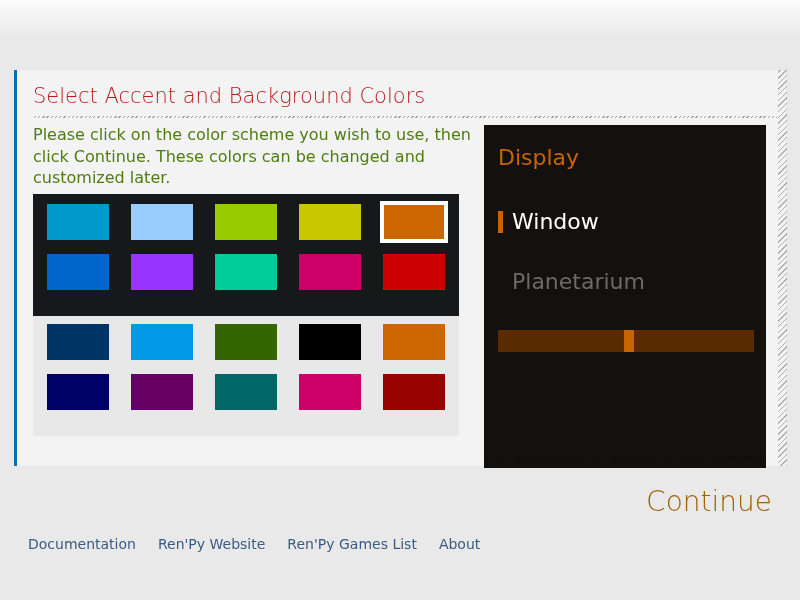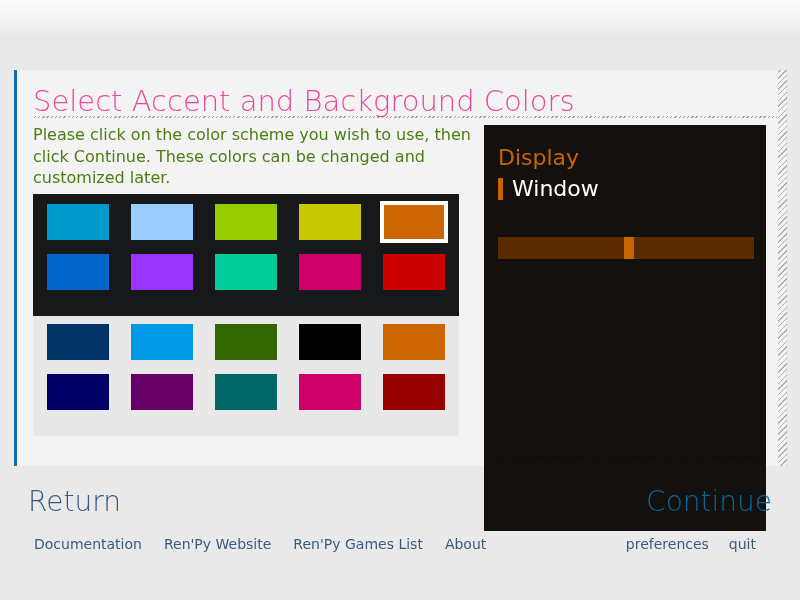--- a/index.html
+++ b/index.html
@@ -9,60 +9,60 @@
     position: absolute; left: 14px; top: 70px; width: 772px; height: 396px;
     background: rgba(245,245,246,0.85);
     border-left: 3px solid #0b6eb3;
   }
   .hatch-right {
     position: absolute; right: -1px; top: 0; width: 9px; height: 100%;
     background: repeating-linear-gradient(-45deg, rgba(0,0,0,0.28) 0 1px, transparent 1px 4px);
   }
   .title {
     position: absolute; left: 33px; top: 84px; width: 753px; height: 32px;
-    font-size: 29px; font-weight: 300; color: #ec4899;
+    font-size: 21px; font-weight: 300; color: #b91c1c;
   }
   .title-rule {
     position: absolute; left: 33px; top: 116px; width: 744px; height: 2px;
     background: repeating-linear-gradient(-45deg, rgba(0,0,0,0.35) 0 1px, transparent 1px 3px);
   }
   .desc {
     position: absolute; left: 33px; top: 124px; width: 440px;
     font-size: 16px; color: #4d7c0f; line-height: 1.35;
   }
   .swatch-area {
     position: absolute; left: 33px; top: 194px; width: 426px; height: 242px;
   }
   .swatch-dark { position: absolute; left: 0; top: 0; width: 426px; height: 122px; background: #161819; padding: 10px 14px 8px 14px; }
   .swatch-light { position: absolute; left: 0; top: 122px; width: 426px; height: 120px; background: #e8e8e8; padding: 8px 14px 10px 14px; }
   .row { display: flex; gap: 22px; margin-bottom: 14px; }
   .sw { width: 62px; height: 36px; cursor: pointer; }
   .preview {
-    position: absolute; left: 484px; top: 125px; width: 282px; height: 406px;
+    position: absolute; left: 484px; top: 125px; width: 282px; height: 343px;
     background: #14100d;
     border-bottom: 2px solid transparent;
     background-image: linear-gradient(#14100d,#14100d);
   }
   .hatch-bottom {
     position: absolute; left: 484px; top: 455px; width: 282px; height: 6px;
     background: repeating-linear-gradient(-45deg, rgba(0,0,0,0.3) 0 1px, transparent 1px 4px);
   }
   .pv-head { color: #c86400; font-size: 22px; font-weight: 400; padding: 20px 14px 4px 14px; }
-  .pv-item { color: #6a6a6a; font-size: 22px; font-weight: 400; padding: 2px 16px 0 28px; }
+  .pv-item { color: #6a6a6a; font-size: 22px; font-weight: 400; padding: 2px 16px 0 28px; margin-top: 33px; }
   .pv-item.sel { color: #fff; font-weight: 500; position: relative; }
   .pv-item.sel:before { content:""; position: absolute; left: 14px; top: 4px; width: 5px; height: 22px; background: #c86400; }
   .slider-wrap { padding: 4px 14px 0 14px; }
   .slider { position: relative; height: 22px; background: #5a2b00; width: 256px; margin-top: 4px; }
   .slider .thumb { position: absolute; left: 126px; top: 0; width: 10px; height: 22px; background: #c86400; }
   .bottom-nav {
     position: absolute; left: 28px; top: 485px; width: 744px;
   }
   .nav-return { font-size: 28px; font-weight: 300; color: #3a5a82; cursor: pointer; }
-  .nav-continue { font-size: 28px; font-weight: 300; color: #0369a1; cursor: pointer; position: absolute; right: 0; top: 0; }
-  .links-row { position: absolute; left: 28px; top: 536px; width: 744px; font-size: 14px; color: #3a5a82; margin-left: 6px; }
+  .nav-continue { font-size: 28px; font-weight: 300; color: #a16207; cursor: pointer; position: absolute; right: 0; top: 0; }
+  .links-row { position: absolute; left: 28px; top: 536px; width: 744px; font-size: 14px; color: #3a5a82; }
   .links-row span { margin-right: 22px; cursor: pointer; }
   .links-right { position: absolute; right: 0; top: 0; }
   .links-right span { margin-left: 20px; margin-right: 0; }
 </style>
 </head>
 <body>
 
 <div class="panel">
   <div class="hatch-right"></div>
 </div>
@@ -104,31 +104,30 @@
         <div class="sw" style="background: rgb(204, 0, 102);"></div>
         <div class="sw" style="background: rgb(153, 0, 0);"></div>
       </div>
   </div>
 </div>
 
 <div class="preview">
   <div class="pv-head">Display</div>
   <div id="pv-options">
       <div class="pv-item sel">Window</div>
+      <div class="pv-item">Planetarium</div>
     </div>
   <div style="height:28px"></div>
   <div class="slider-wrap">
     <div class="slider">
       <div class="thumb"></div>
     </div>
   </div>
 </div>
 <div class="hatch-bottom"></div>
 
 <div class="bottom-nav">
-  <span class="nav-return">Return</span>
   <span class="nav-continue">Continue</span>
 </div>
 
 <div class="links-row">
   <span id="fl-left"><span>Documentation</span><span>Ren'Py Website</span><span>Ren'Py Games List</span><span>About</span></span>
-  <span class="links-right" id="fl-right"><span>preferences</span><span>quit</span></span>
 </div>
 
 </body></html>

